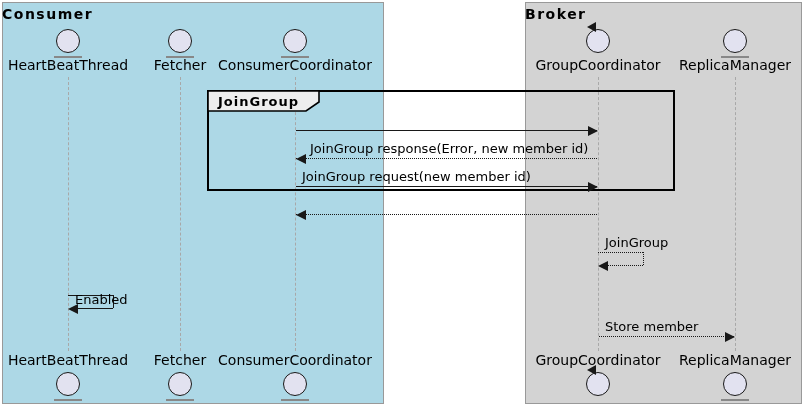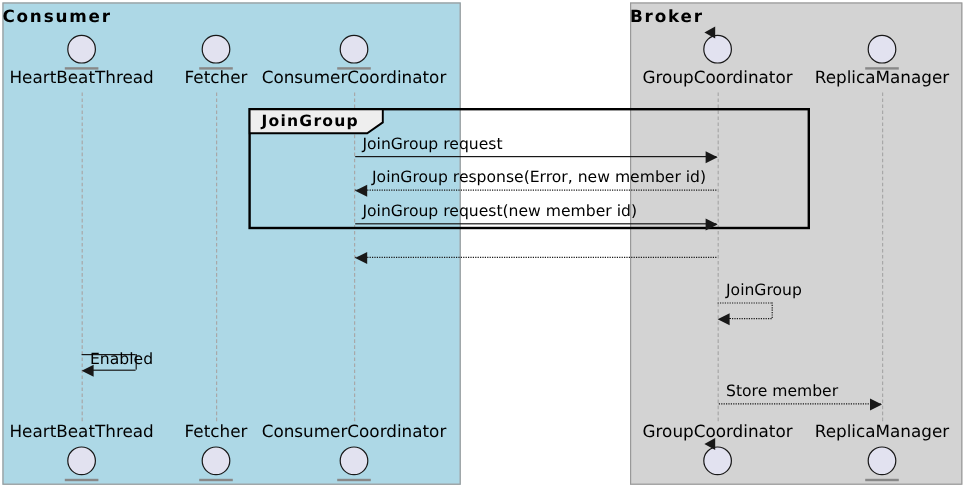--- a/index.html
+++ b/index.html
@@ -71,21 +71,20 @@
     <div class="pcircle" style="left: 586px; top: 372px; background: rgb(226, 226, 240);"></div>
     <div class="ctl-arrow" style="left: 587px; top: 365px;"></div>
     <div class="pcircle" style="left: 723px; top: 29px; background: rgb(226, 226, 240);"></div>
     <div class="punder" style="left: 721px; top: 56px; width: 28px;"></div>
     <div class="plabel" style="left: 635px; top: 57px; width: 200px;">ReplicaManager</div>
     <div class="plabel" style="left: 635px; top: 352px; width: 200px;">ReplicaManager</div>
     <div class="pcircle" style="left: 723px; top: 372px; background: rgb(226, 226, 240);"></div>
     <div class="punder" style="left: 721px; top: 399px; width: 28px;"></div>
     <div class="msg-line solid" style="left: 296px; top: 130px; width: 301px;"></div>
     <div class="arrow-r" style="left: 588px; top: 126px;"></div>
-    <div class="msg-label" style="left: 302px; top: 113px;">JoinGroup request</div>
     <div class="msg-line dotted" style="left: 296px; top: 158px; width: 301px;"></div>
     <div class="arrow-l" style="left: 296px; top: 154px;"></div>
     <div class="msg-label" style="left: 310px; top: 141px;">JoinGroup response(Error, new member id)</div>
     <div class="msg-line solid" style="left: 296px; top: 186px; width: 301px;"></div>
     <div class="arrow-r" style="left: 588px; top: 182px;"></div>
     <div class="msg-label" style="left: 302px; top: 169px;">JoinGroup request(new member id)</div>
     <div class="msg-line dotted" style="left: 296px; top: 214px; width: 301px;"></div>
     <div class="arrow-l" style="left: 296px; top: 210px;"></div>
     <div class="msg-line dotted" style="left: 598px; top: 252px; width: 45px;"></div>
     <div class="msg-v dotted" style="left: 643px; top: 252px; height: 13px;"></div>

